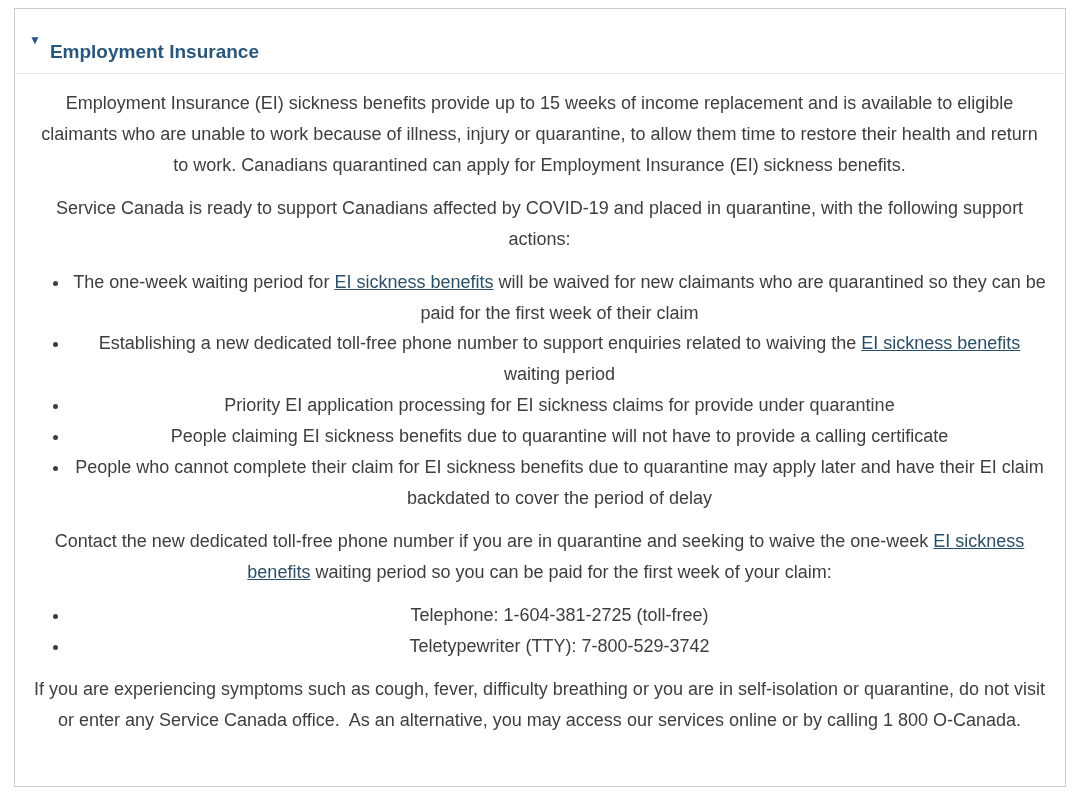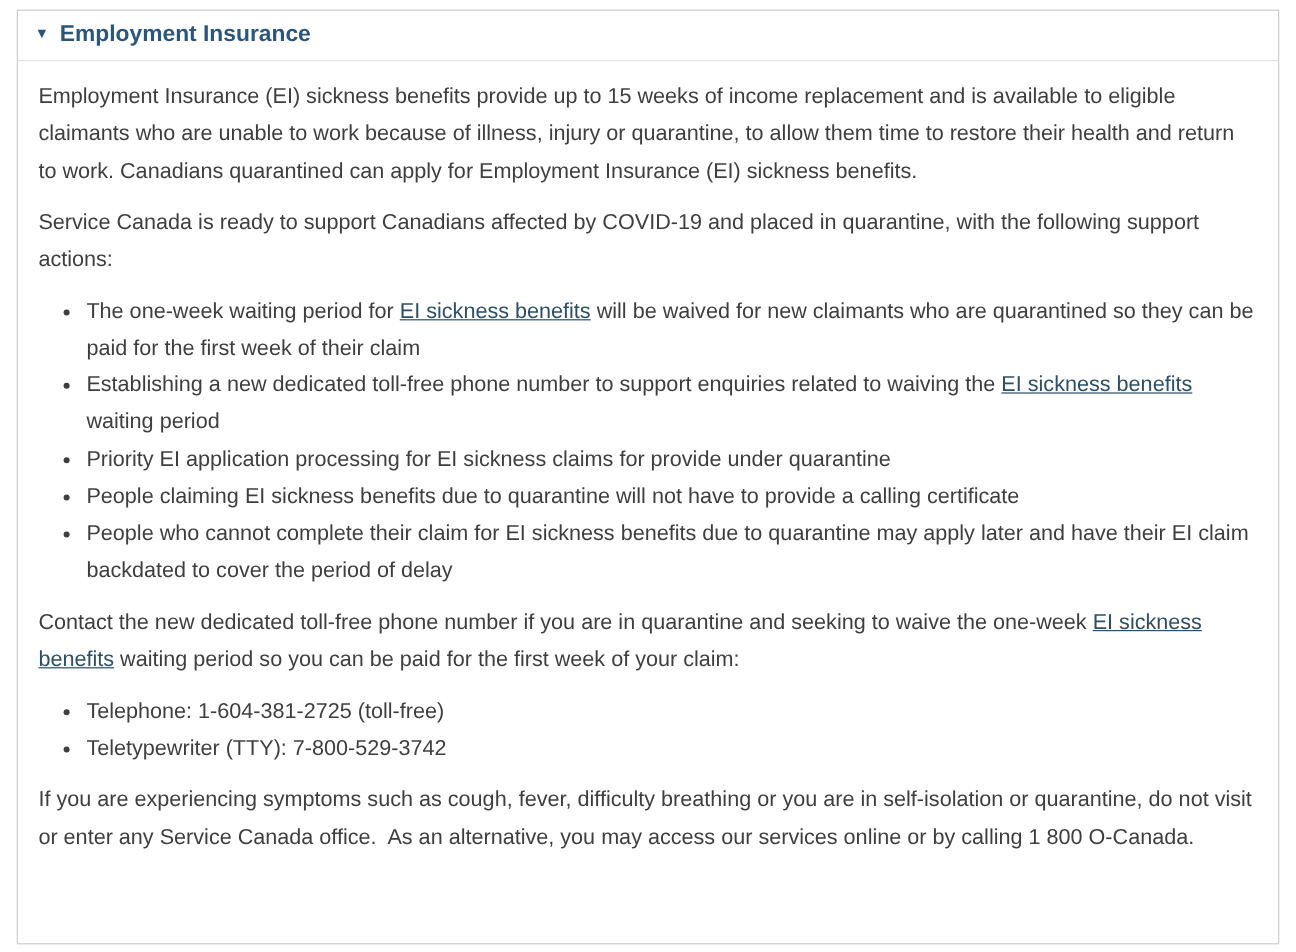--- a/index.html
+++ b/index.html
@@ -42,25 +42,27 @@
     margin-right:9px;
     line-height:1;
     position:relative;
     top:-1px;
   }
   .summary-label{
     color:var(--summary-color);
     font-weight:700;
     font-size:19px;
     line-height:1.2;
+    margin-top:23px;
   }
   .content{
     padding:2px 18px 16px 17px;
     font-size:18px;
     line-height:1.72;
+    text-align:center;
   }
   .content p{
     margin:12px 0;
   }
   .content ul{
     margin:12px 0;
     padding-left:38px;
   }
   .content li{
     margin:0;

